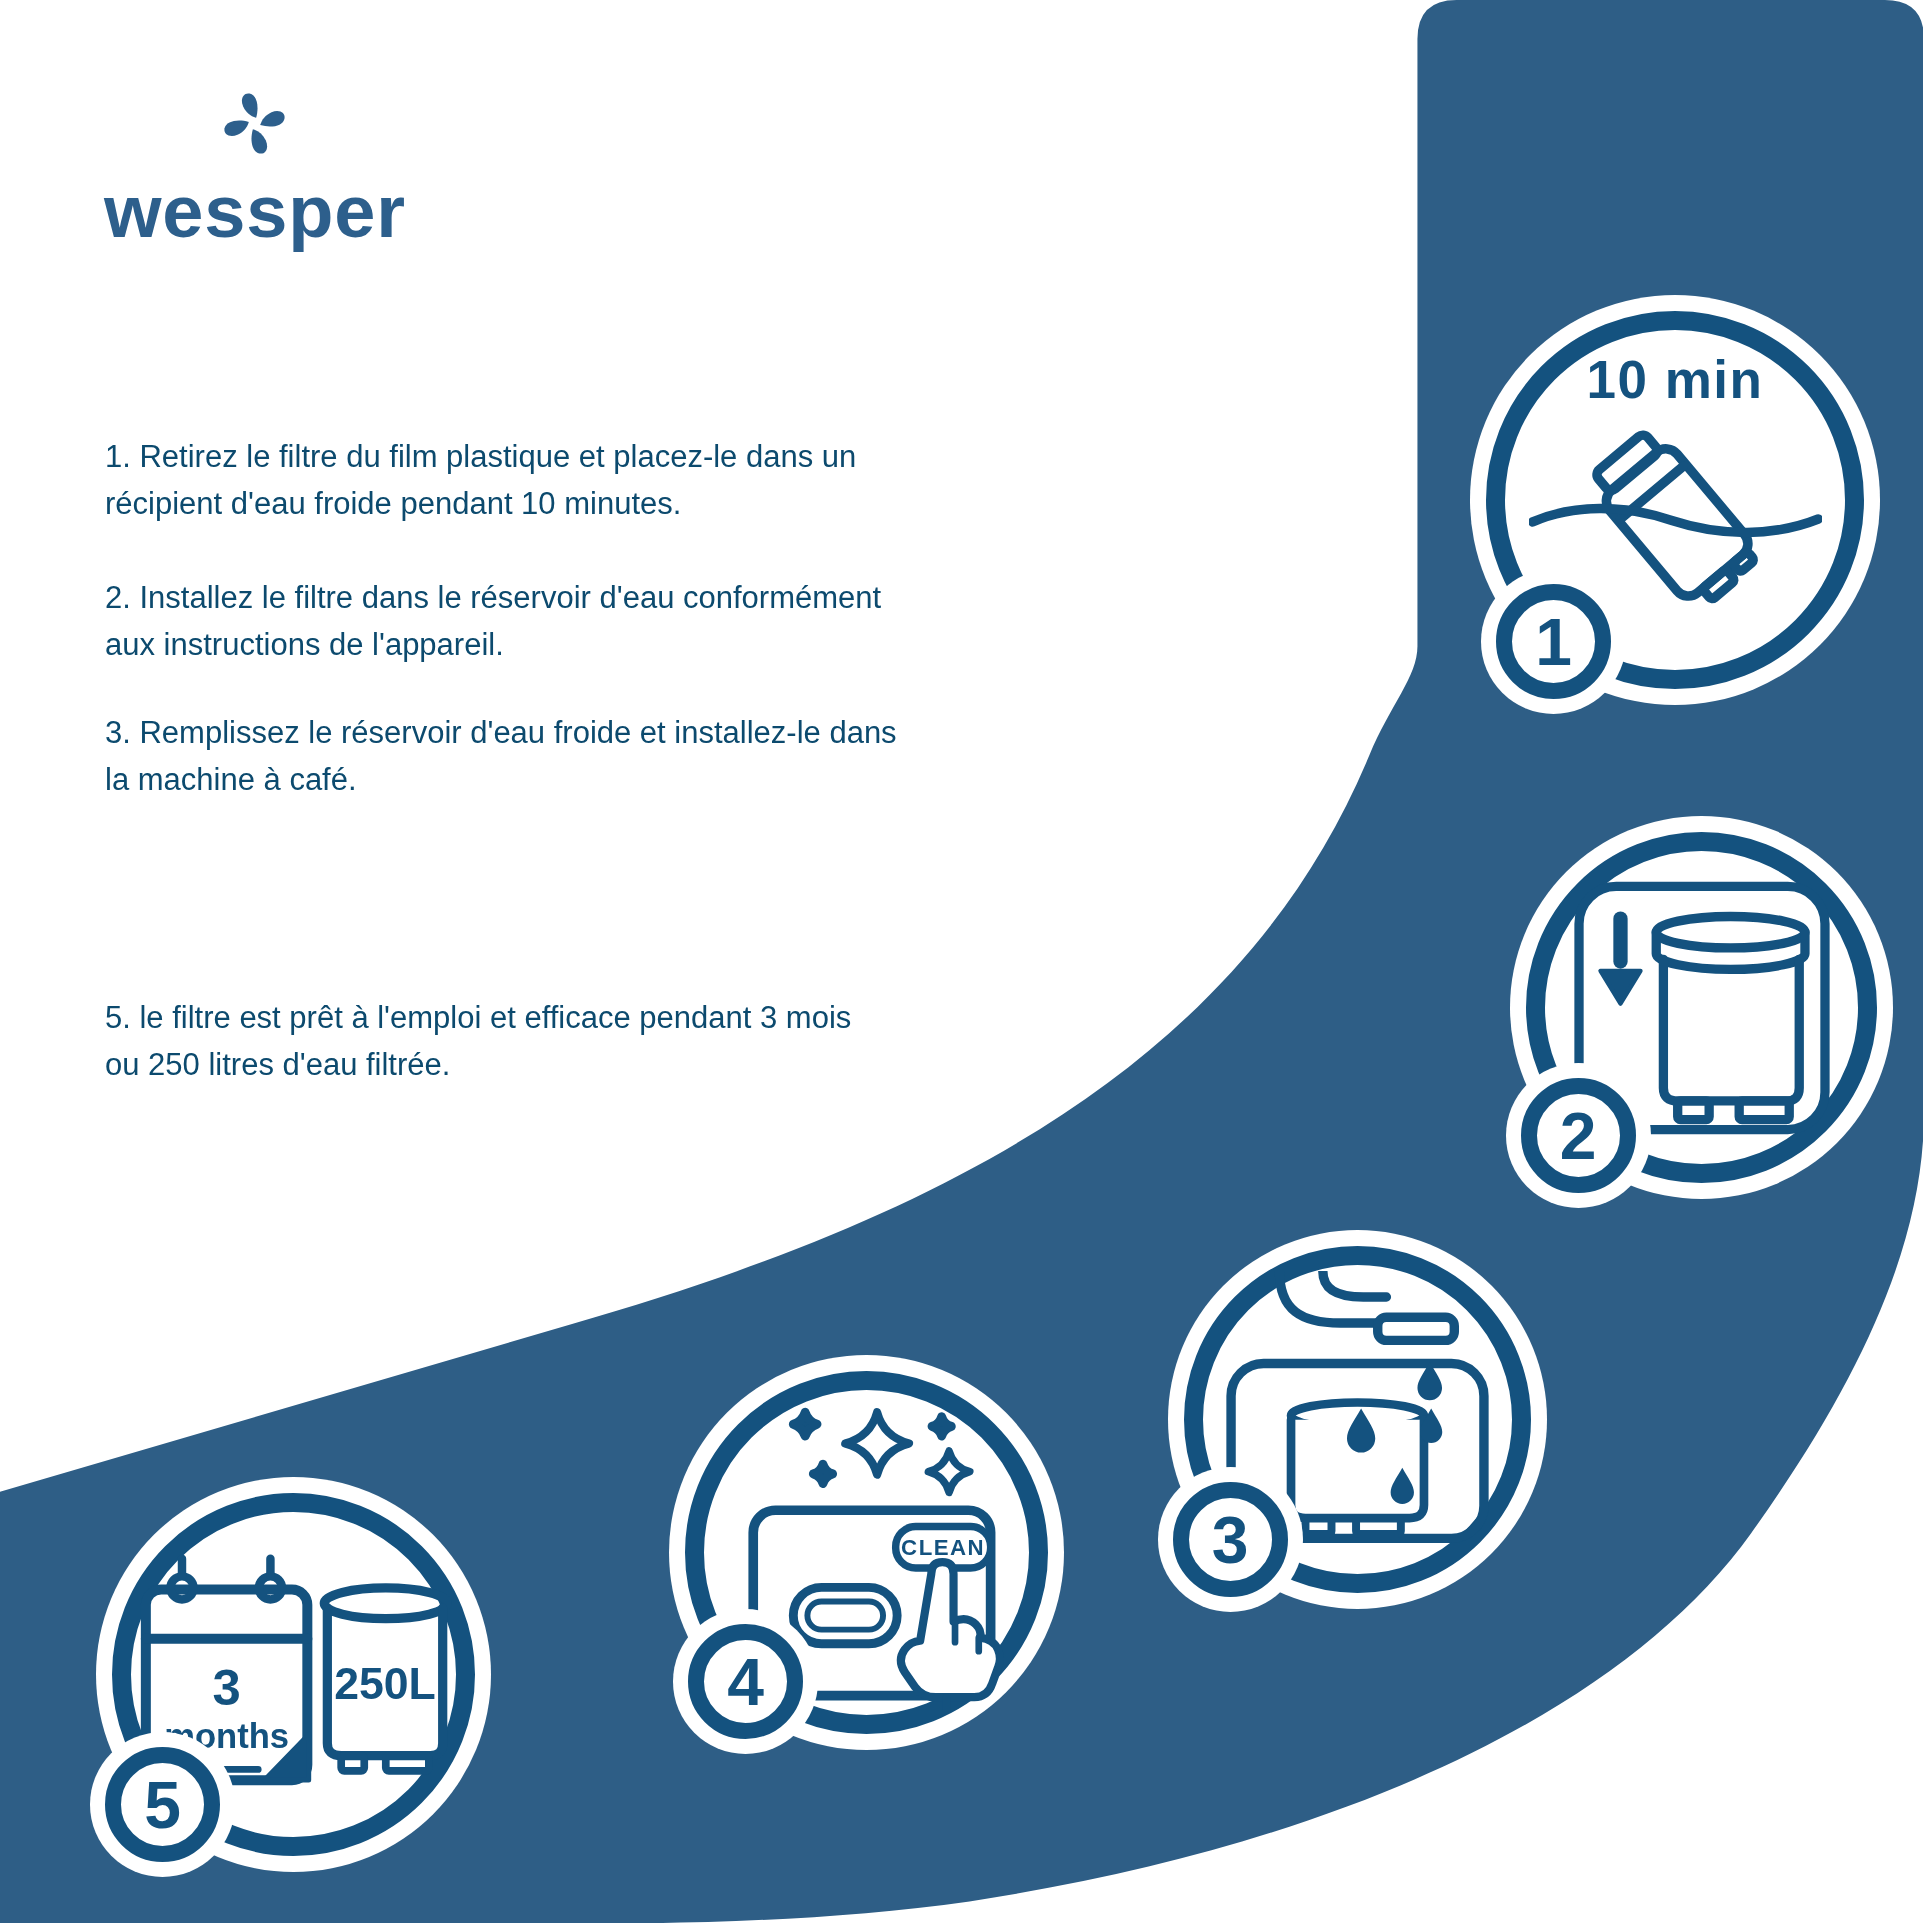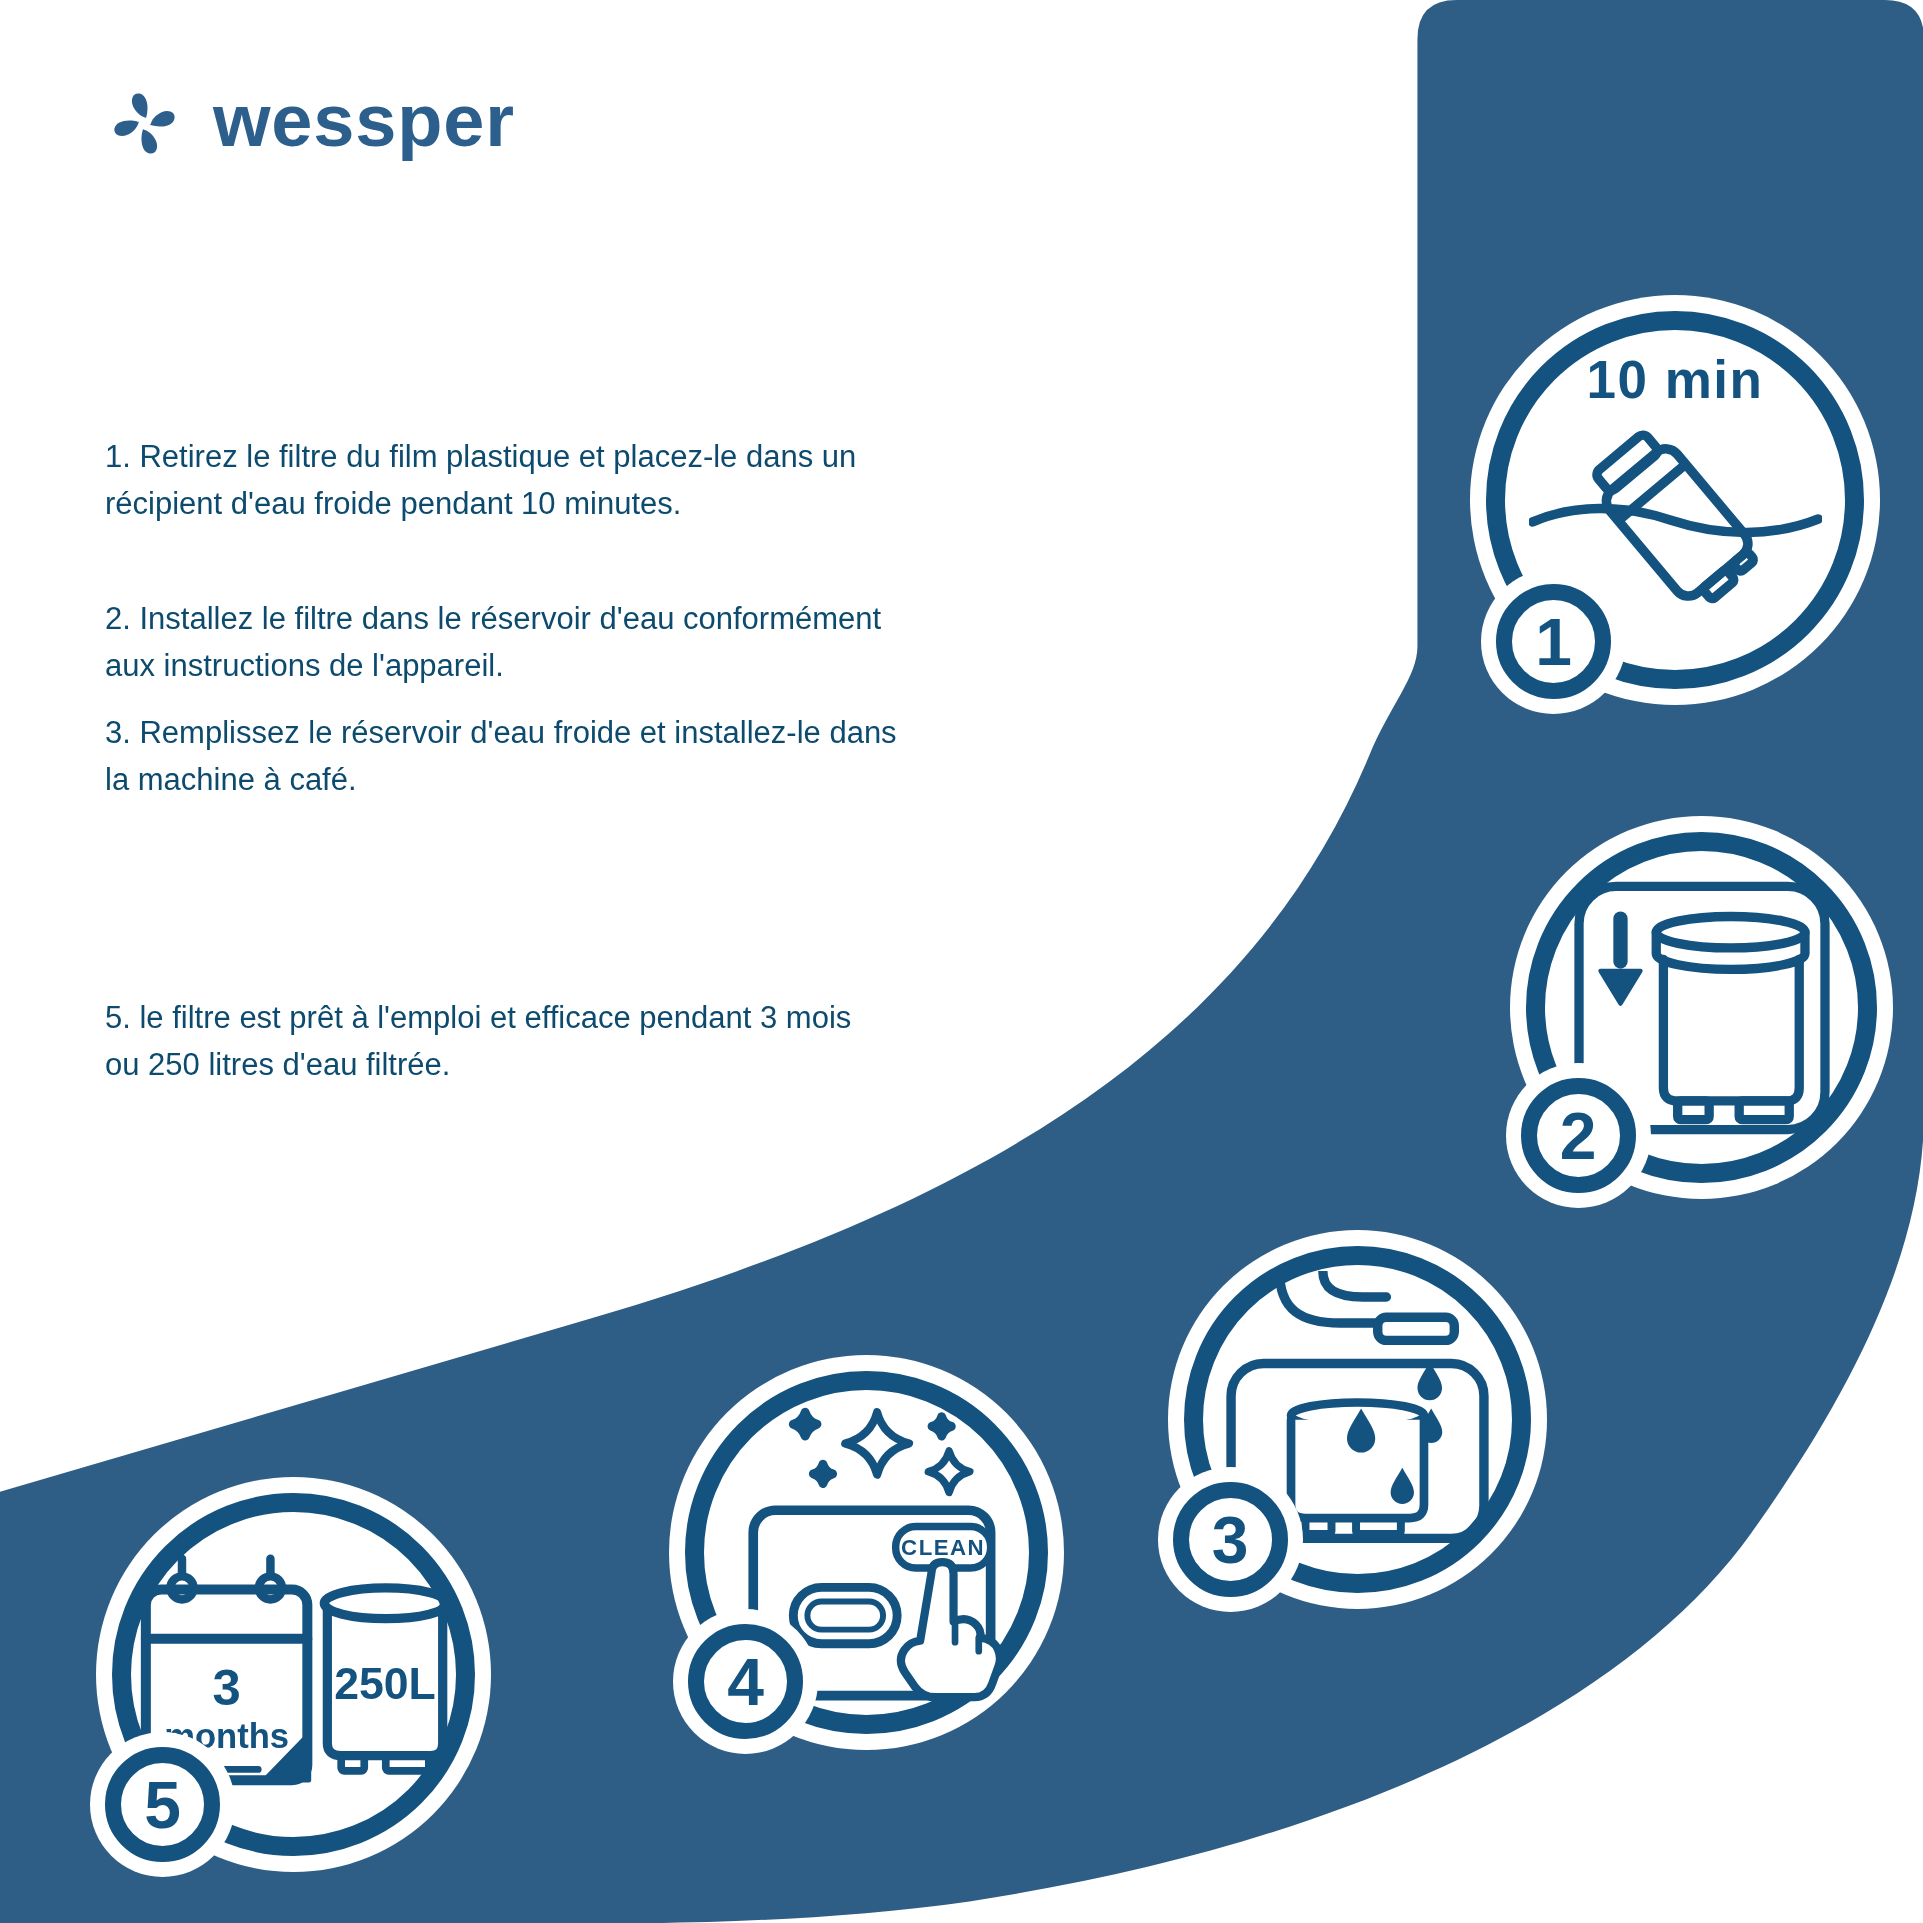--- a/index.html
+++ b/index.html
@@ -1,35 +1,35 @@
 <!DOCTYPE html>
 <html style="font-size:12px"><head>
 <meta charset="utf-8">
 <style>
   html,body{margin:0;padding:0;background:#ffffff;}
   .canvas{
     position:relative;width:1924px;height:1924px;overflow:hidden;background:#ffffff;
     font-family:"Liberation Sans",sans-serif;
   }
   .band-svg{position:absolute;left:0;top:0;width:1924px;height:1924px;z-index:0;}
-  .logo{position:absolute;left:104px;top:83px;display:flex;align-items:center;gap:28px;z-index:2;}
+  .logo{position:absolute;left:104px;top:83px;display:flex;align-items:center;gap:15px;z-index:2;flex-direction:column;}
   .logo-star{width:81px;height:81px;}
   .logo-text{
     font-size:74px;font-weight:700;color:#2D5F8C;letter-spacing:0.8px;line-height:1;
     margin-top:-4.5px;
   }
   .heading{
     position:absolute;left:105px;top:334px;width:1127px;z-index:2;
     font-size:42px;font-weight:700;color:#1C5480;letter-spacing:0.4px;
   }
   .instruction{
     position:absolute;left:105px;width:1142px;z-index:2;
     font-size:31px;color:#0c4a6e;line-height:1.5;white-space:pre-line;
   }
-  .i0{top:434px;} .i1{top:575px;margin-top:21px;} .i2{top:710px;} .i3{top:852px;} .i4{top:995px;}
+  .i0{top:434px;} .i1{top:575px;} .i2{top:710px;} .i3{top:852px;} .i4{top:995px;}
   .step{position:absolute;z-index:3;}
   .halo{
     position:absolute;left:0;top:0;right:0;bottom:0;background:#ffffff;border-radius:50%;
   }
   .ring{
     position:absolute;left:16px;top:16px;right:16px;bottom:16px;
     border:19.5px solid #14527F;border-radius:50%;background:#ffffff;
   }
   .badge{
     position:absolute;width:83px;height:83px;background:#ffffff;

